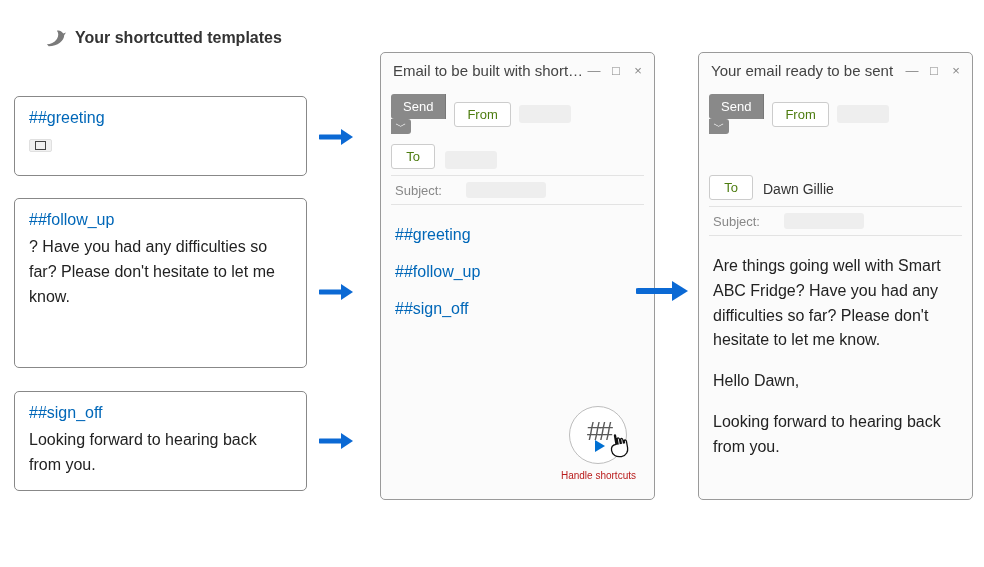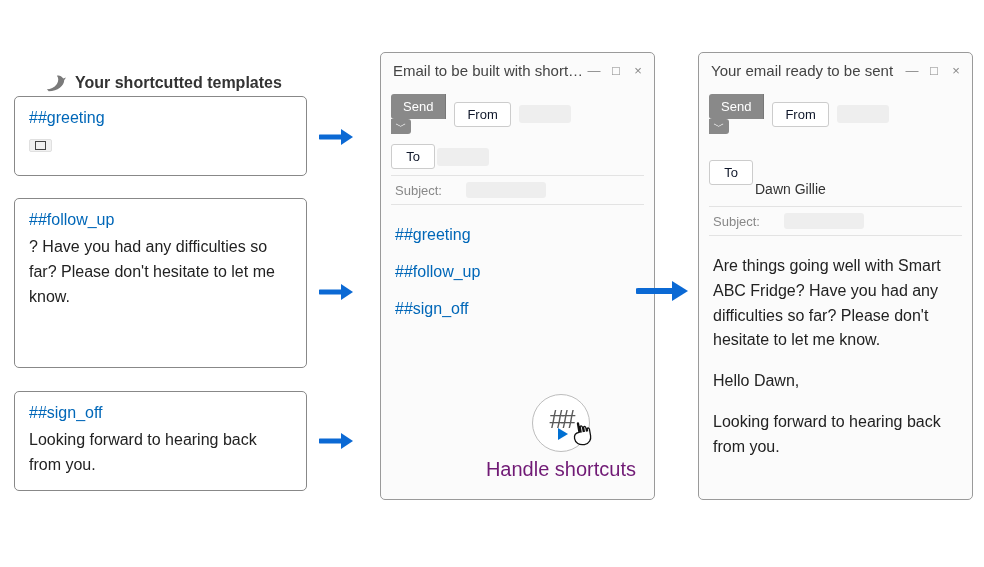--- a/index.html
+++ b/index.html
@@ -16,21 +16,20 @@
   .templates-heading {
     position: absolute;
     left: 45px;
     top: 28px;
     display: flex;
     align-items: center;
     gap: 8px;
     font-size: 16px;
     font-weight: 600;
     color: #333;
-    margin-top: 45px;
   }
   .bird-icon svg { display:block; }
 
   .template-card {
     position: absolute;
     left: 14px;
     width: 293px;
     border: 1px solid #888;
     border-radius: 5px;
     padding: 12px 14px 14px 14px;
@@ -125,34 +124,34 @@
     width:20px;
     font-size:11px;
     border-radius: 0 3px 3px 0;
   }
   .addr-btn {
     background:#fff;
     border:1px solid #ccc;
     border-radius:3px;
     padding:4px 12px;
     font-size:13px;
-    color:#0f172a;
+    color:#4d7c0f;
   }
   .addr-placeholder {
     background:#eee;
     border-radius:3px;
     height:18px;
     width:52px;
     display:inline-block;
   }
 
   .mail-row {
     display:flex;
-    align-items:center;
-    gap:2px;
+    align-items:flex-end;
+    gap:10px;
     padding: 4px 10px;
   }
   .subject-row {
     padding: 6px 10px 4px 14px;
     display:flex;
     align-items:center;
     gap:24px;
     font-size:13px;
     color:#888;
   }
@@ -204,21 +203,21 @@
   .hs-play {
     position:absolute;
     bottom:11px;
     left:50%;
     transform:translateX(-30%);
     width:0;height:0;
     border-left:10px solid #0070d2;
     border-top:6px solid transparent;
     border-bottom:6px solid transparent;
   }
-  .hs-label { font-size:20px; color:#701a75; }
+  .hs-label { font-size:10px; color:#b91c1c; }
   .cursor {
     position:absolute;
     right:-6px;
     bottom:-2px;
     font-size:22px;
     transform: rotate(-10deg);
   }
 
   .to-value {
     font-size:14px;

